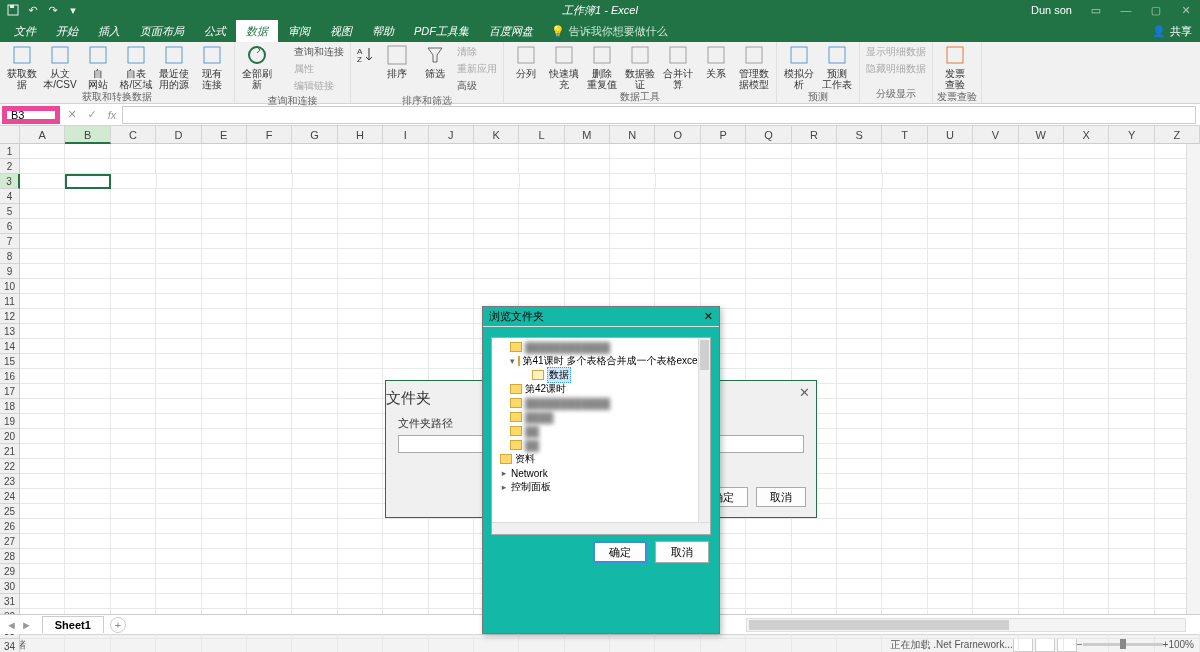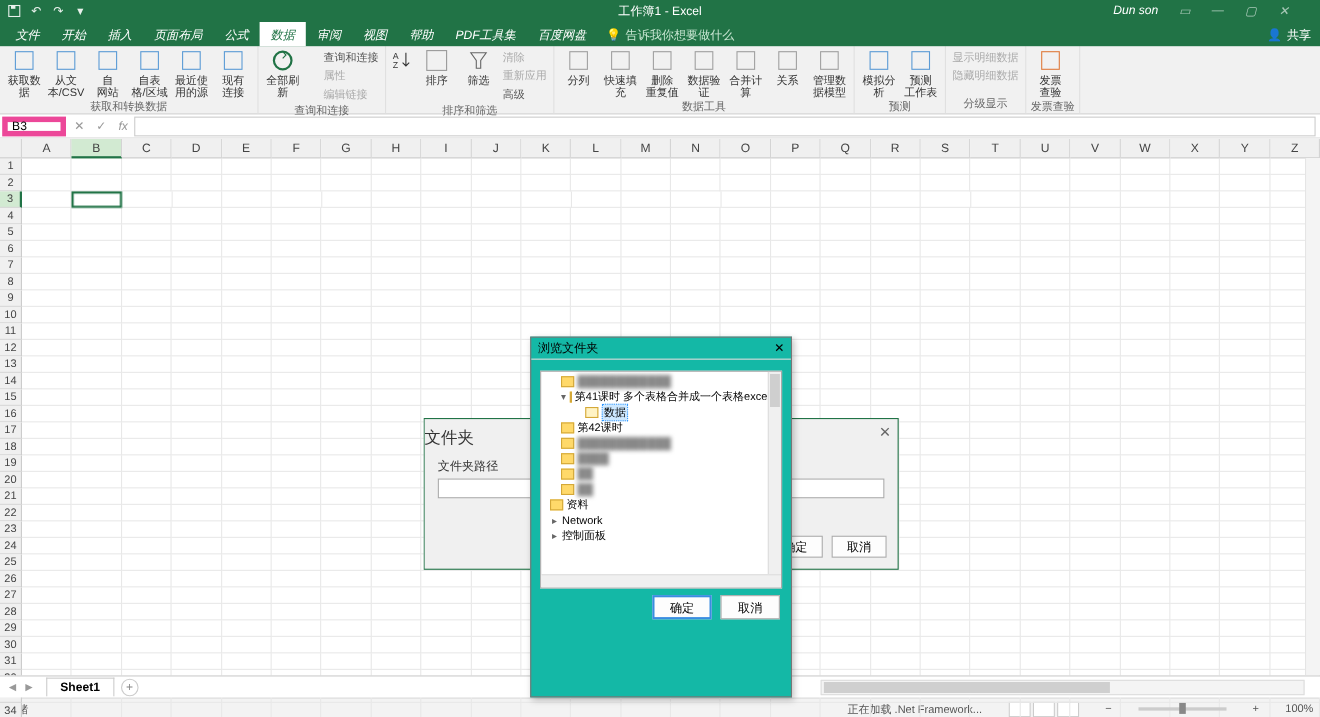--- a/index.html
+++ b/index.html
@@ -1,21 +1,21 @@
 <!DOCTYPE html>
 <html><head>
 <meta charset="utf-8">
 <style>
 * { margin: 0; padding: 0; box-sizing: border-box; font-family: "Microsoft YaHei", sans-serif; }
 body { width: 1200px; height: 652px; overflow: hidden; background: #fff; position: relative; }
 
 .titlebar { height: 20px; background: #217346; display: flex; align-items: center; color: #fff; font-size: 11px; position: relative; }
 .titlebar-left { display: flex; align-items: center; padding-left: 6px; gap: 6px; }
-.titlebar-center { position: absolute; left: 50%; transform: translateX(-50%); }
-.titlebar-right { margin-left: auto; display: flex; align-items: center; gap: 10px; padding-right: 19px; font-style: italic; }
+.titlebar-center { position: absolute; left: 50%; transform: translateX(-50%); font-style: italic; }
+.titlebar-right { margin-left: auto; display: flex; align-items: center; gap: 10px; padding-right: 0; }
 .win-btns { display: flex; gap: 2px; }
 .win-btn { width: 28px; height: 20px; display: flex; align-items: center; justify-content: center; opacity: 0.6; }
 .qat-icon { width: 14px; height: 14px; display: flex; align-items: center; justify-content: center; opacity: 0.9; }
 
 .ribbon-tabs { height: 22px; background: #217346; display: flex; align-items: center; padding-left: 4px; font-size: 11px; position: relative; }
 .ribbon-tab { padding: 0 10px; height: 22px; display: flex; align-items: center; color: #fff; cursor: pointer; font-style: italic; }
 .ribbon-tab.active { background: #fff; color: #217346; }
 .ribbon-tell { display: flex; align-items: center; gap: 4px; color: #c8e6d2; margin-left: 8px; }
 .ribbon-share { position: absolute; right: 8px; display: flex; align-items: center; gap: 4px; color: #fff; }
 
@@ -75,21 +75,21 @@
 .browse-btn.primary { border: 2px solid #3a8de0; }
 
 .sheet-tabs { height: 20px; border-top: 1px solid #ccc; display: flex; align-items: center; font-size: 11px; background: #fff; position: relative; }
 .tab-nav { display: flex; gap: 4px; padding: 0 6px; color: #999; }
 .sheet-tab { padding: 2px 12px; border: 1px solid #ccc; border-bottom: none; background: #fff; margin-left: 4px; font-weight: bold; }
 .add-sheet { margin-left: 6px; width: 16px; height: 16px; border: 1px solid #ccc; border-radius: 50%; display: flex; align-items: center; justify-content: center; color: #888; }
 .hscroll-track { position: absolute; right: 14px; width: 440px; height: 14px; background: #f4f4f4; border: 1px solid #ddd; }
 .hscroll-thumb { position: absolute; left: 2px; width: 260px; height: 10px; top: 1px; background: #cfcfcf; }
 
 .statusbar { height: 20px; background: #f3f3f3; border-top: 1px solid #d4d4d4; display: flex; align-items: center; font-size: 10px; color: #555; padding: 0 6px; }
-.statusbar .right { margin-left: auto; display: flex; align-items: center; gap: 24px; }
+.statusbar .right { margin-left: auto; display: flex; align-items: center; gap: 0; }
 .view-btns { display: flex; gap: 2px; }
 .view-btn { width: 20px; height: 14px; border: 1px solid #ccc; background: #fff; }
 .zoom-slider { width: 80px; height: 3px; background: #ccc; position: relative; }
 .zoom-thumb { width: 6px; height: 10px; background: #888; position: absolute; left: 37px; top: -4px; }
 
 svg { display: block; }
 .vscroll { position: absolute; right: 0; top: 18px; bottom: 0; width: 14px; background: #f4f4f4; border-left: 1px solid #ddd; }
 </style>
 </head>
 <body>

